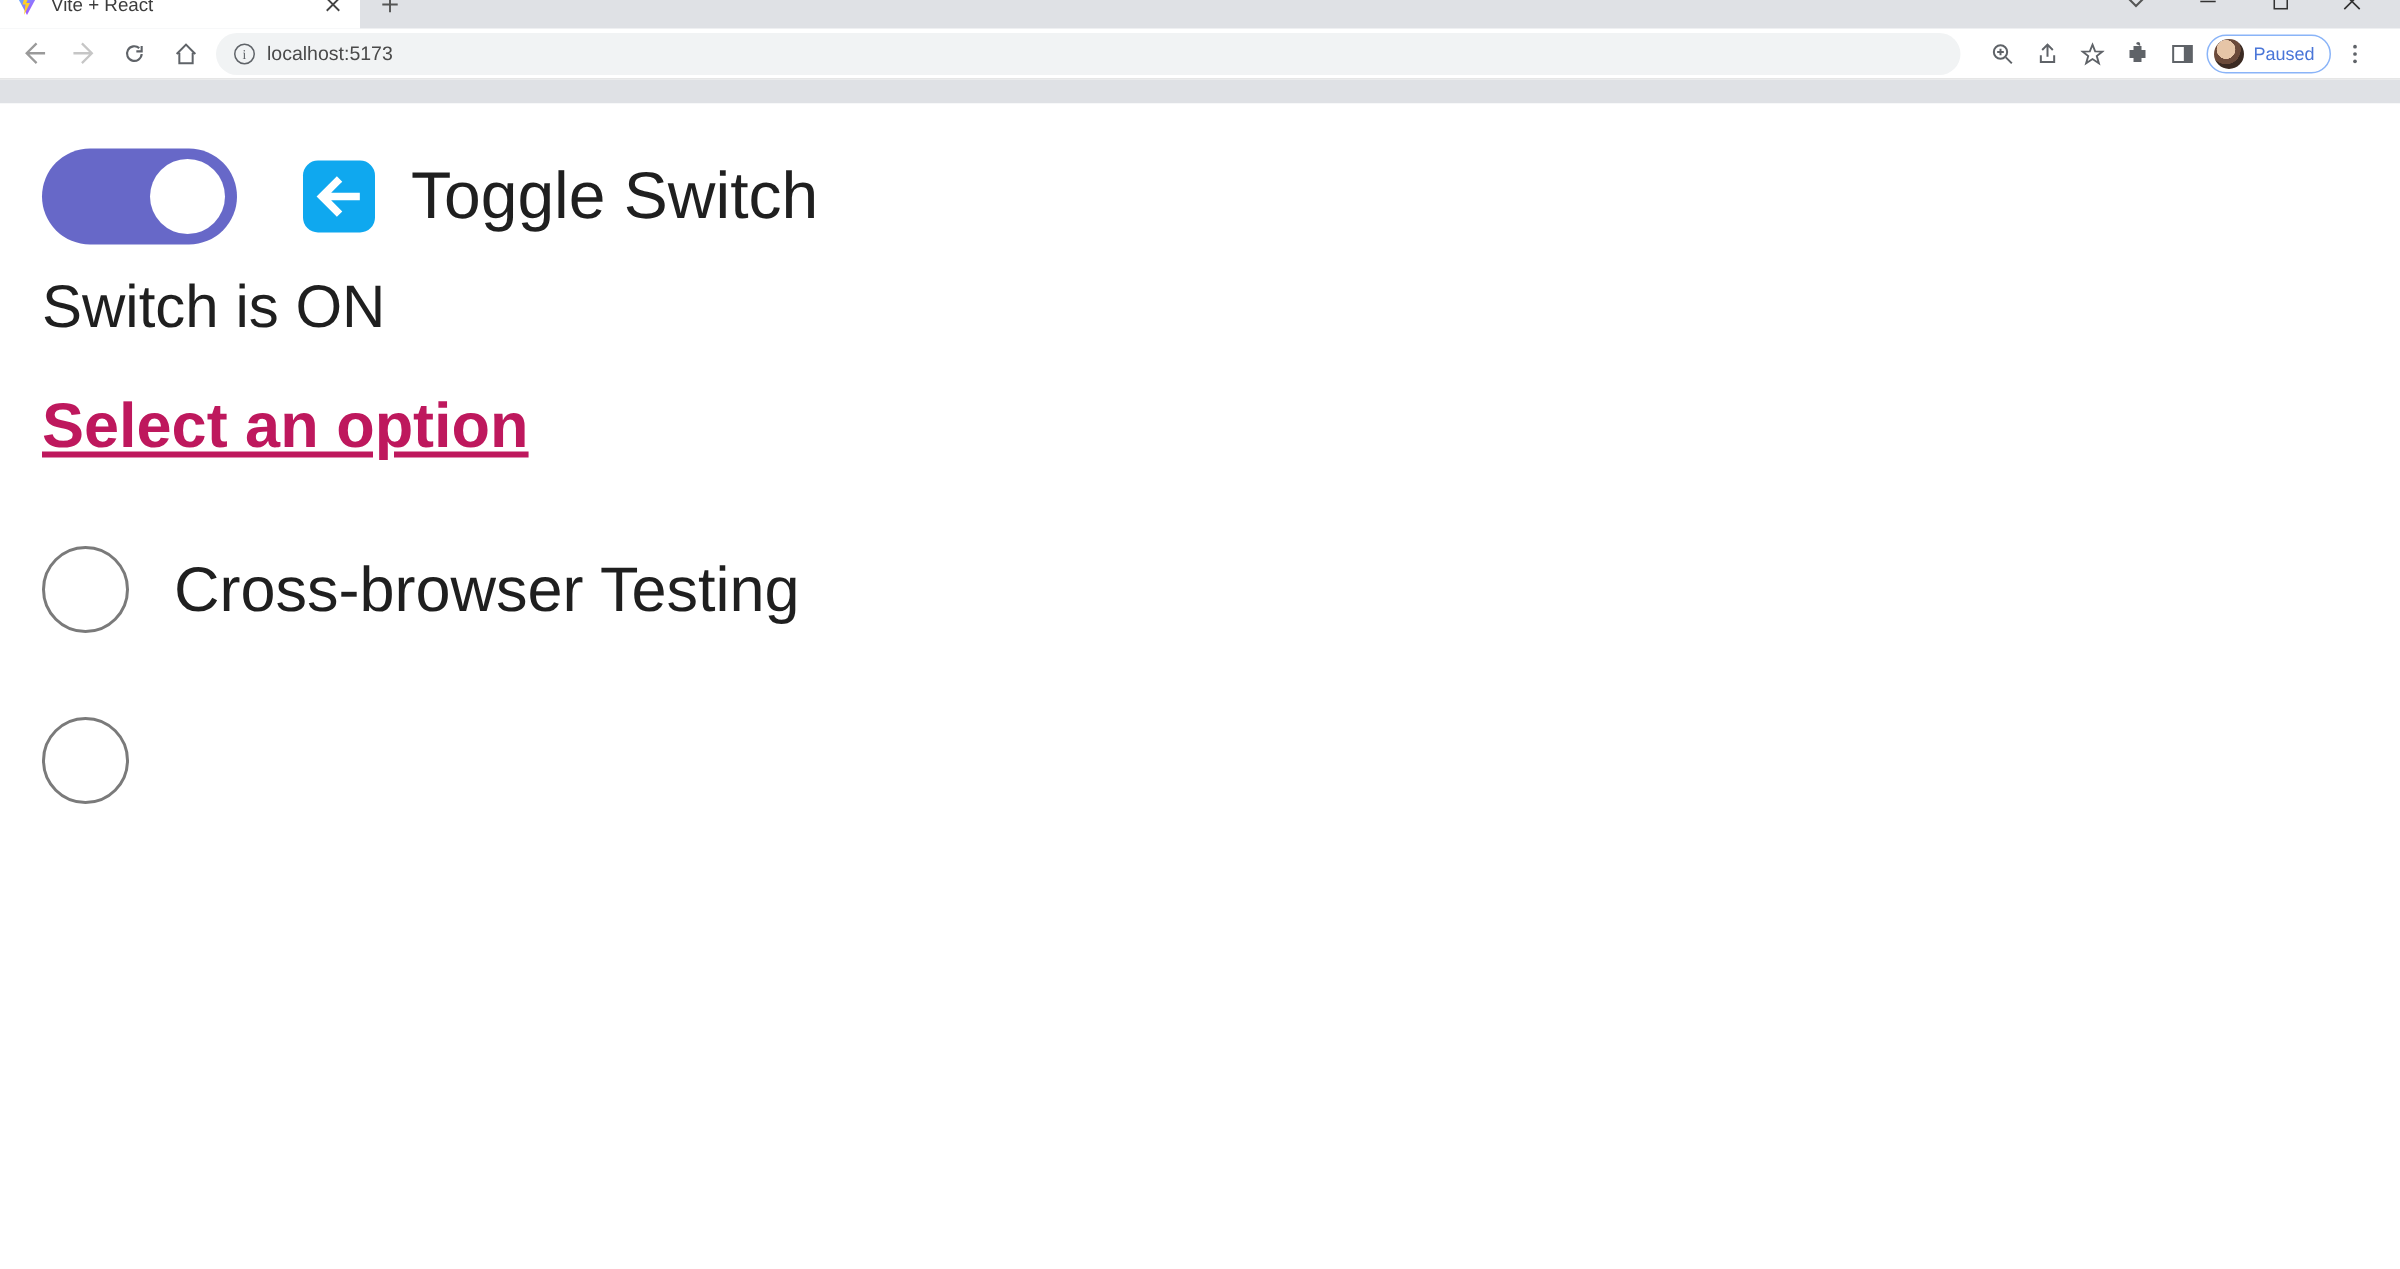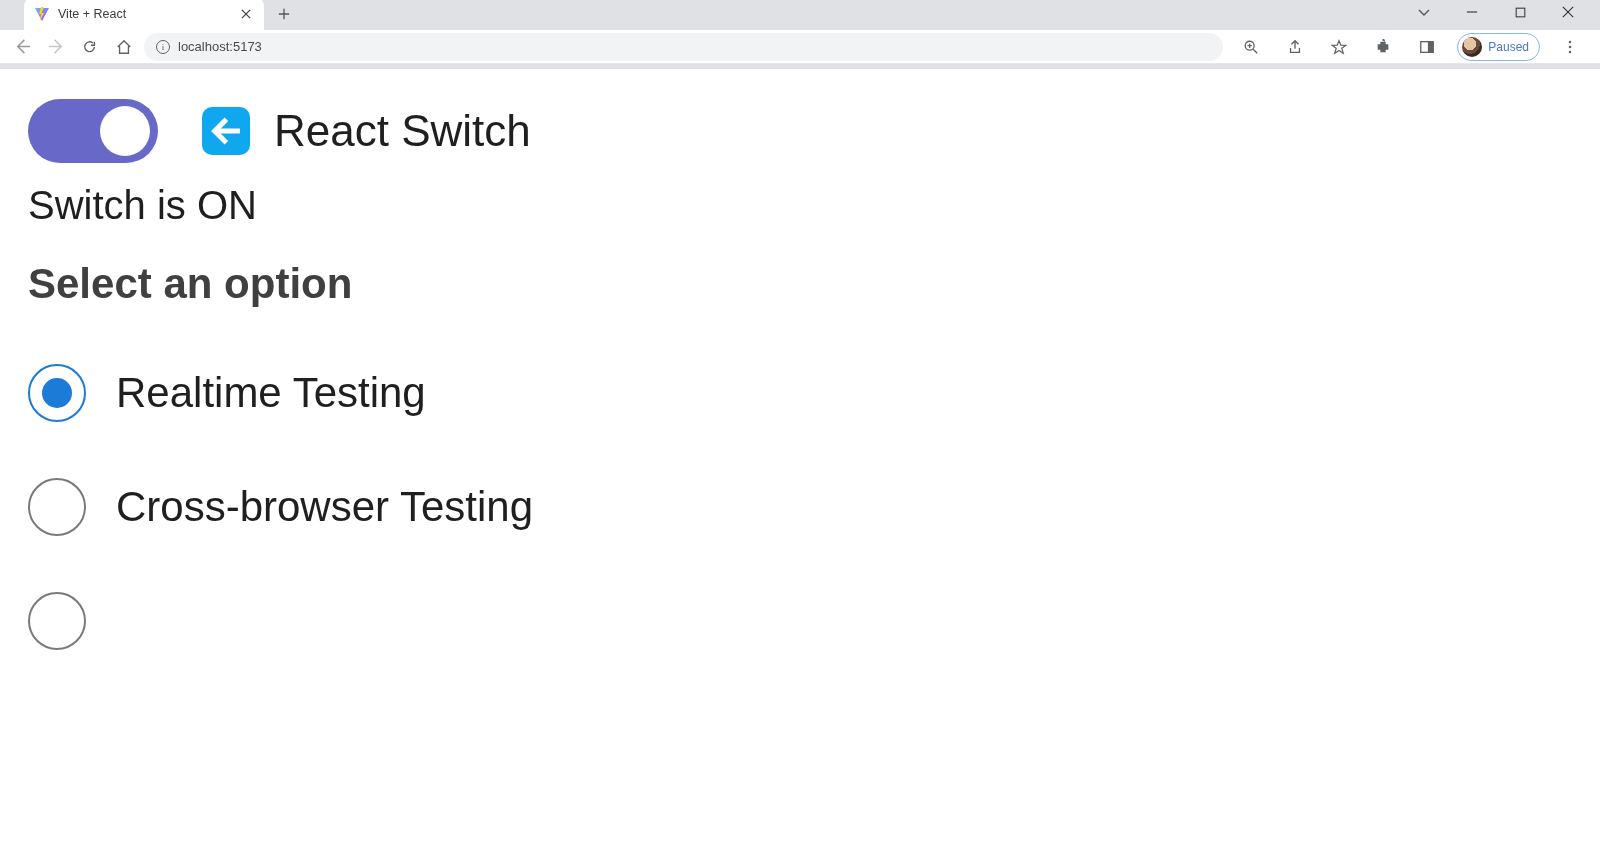--- a/index.html
+++ b/index.html
@@ -12,24 +12,24 @@
     }
 
     
     .chrome {
       background: #dfe1e5;
       height: 69px;
       display: flex;
       flex-direction: column;
     }
     .tabstrip {
-      height: 30px;
+      height: 19px;
       display: flex;
       align-items: flex-end;
-      padding-left: 24px;
+      padding-left: 0;
       gap: 6px;
     }
     .tab {
       background: #fff;
       height: 33px;
       width: 240px;
       border-radius: 9px 9px 0 0;
       display: flex;
       align-items: center;
       padding: 0 10px;
@@ -125,21 +125,22 @@
       border-radius: 50%;
       display: flex;
       align-items: center;
       justify-content: center;
       font-size: 9px;
       color: #5f6368;
       font-family: serif;
     }
     .right-icons {
       display: flex;
-      gap: 16px;
+      align-items: center;
+      gap: 2px;
       padding: 0 8px;
       color: #5f6368;
     }
     .right-icons .ibtn {
       width: 28px;
       height: 28px;
       display: flex;
       align-items: center;
       justify-content: center;
       cursor: pointer;
@@ -207,21 +208,22 @@
     .status-text {
       margin-top: 20px;
       font-size: 40px;
       font-weight: 400;
       color: #1f1f1f;
     }
     .section-heading {
       margin-top: 32px;
       font-size: 42px;
       font-weight: 700;
-      color: #404040;
+      color: #be185d;
+      text-decoration: underline;
     }
     .options {
       margin-top: 56px;
       display: flex;
       flex-direction: column;
       gap: 56px;
     }
     .option {
       display: flex;
       align-items: center;
@@ -378,34 +380,28 @@
 <div class="page">
   <div class="headline">
     <div class="switch">
       <div class="knob"></div>
     </div>
     <div class="arrow-badge">
       <svg viewBox="0 0 24 24" width="34" height="34">
         <path d="M20 12 H5 M11 5 L4 12 L11 19" fill="none" stroke="#fff" stroke-width="3.6" stroke-linecap="square"></path>
       </svg>
     </div>
-    <div class="headline-title">React Switch</div>
+    <div class="headline-title">Toggle Switch</div>
   </div>
 
   <div class="status-text">Switch is ON</div>
 
   <div class="section-heading">Select an option</div>
 
   <div class="options">
-    <div class="option">
-      <div class="radio selected">
-        <div class="dot"></div>
-      </div>
-      <div class="option-label">Realtime Testing</div>
-    </div>
     <div class="option">
       <div class="radio"></div>
       <div class="option-label">Cross-browser Testing</div>
     </div>
     <div class="option">
       <div class="radio"></div>
     </div>
   </div>
 </div>
 

